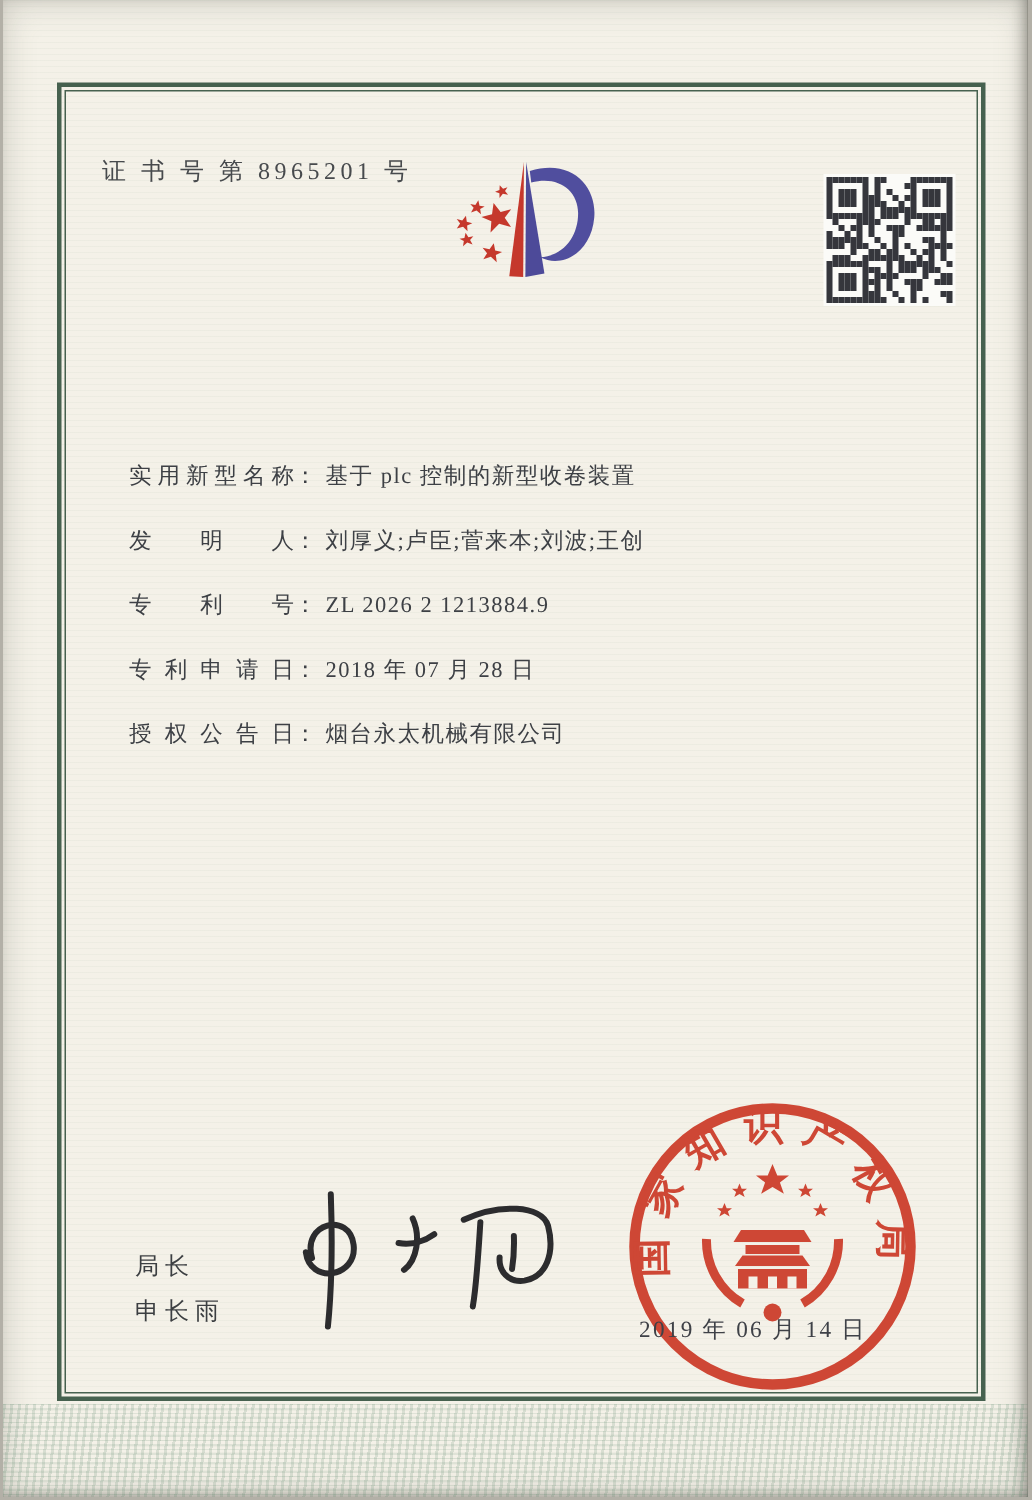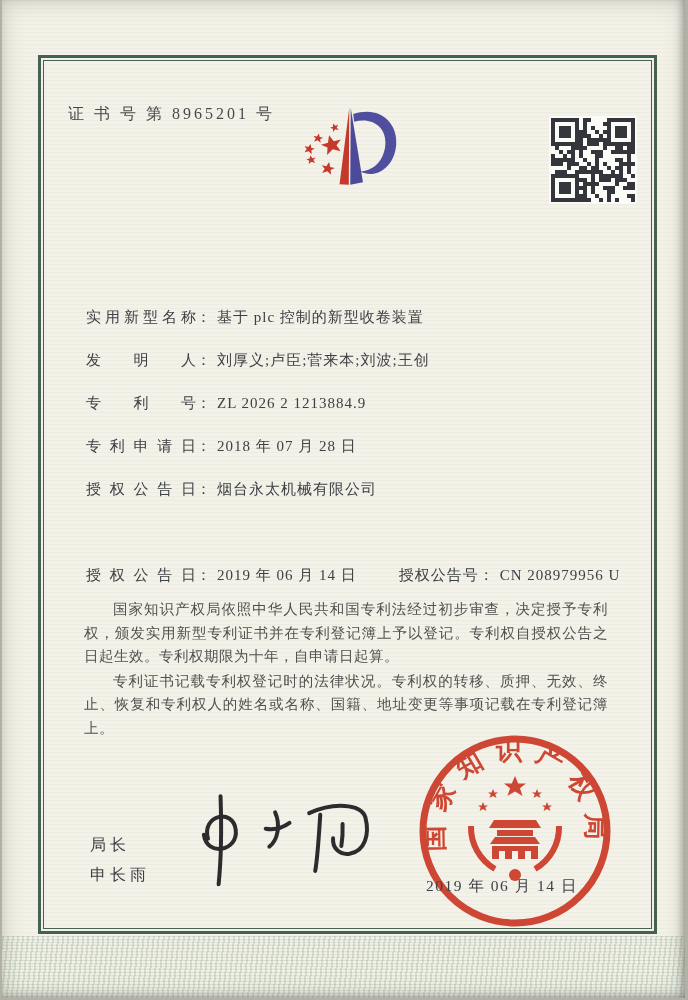--- a/index.html
+++ b/index.html
@@ -359,28 +359,21 @@
   </div>
   <div class="row" style="top:394px">
     <span class="flabel">专利号</span><span class="colon">：</span><span class="fvalue">ZL 2026 2 1213884.9</span>
   </div>
   <div class="row" style="top:437px">
     <span class="flabel">专利申请日</span><span class="colon">：</span><span class="fvalue">2018 年 07 月 28 日</span>
   </div>
   <div class="row" style="top:480px">
     <span class="flabel">授权公告日</span><span class="colon">：</span><span class="fvalue">烟台永太机械有限公司</span>
   </div>
-  <div class="row" style="top:566px">
-    <span class="flabel">授权公告日</span><span class="colon">：</span><span class="fvalue">2019 年 06 月 14 日</span><span class="flabel2">授权公告号</span><span class="colon">：</span><span class="fvalue">CN 208979956 U</span>
-  </div>
-
-  <div class="paras">
-    <p>国家知识产权局依照中华人民共和国专利法经过初步审查，决定授予专利权，颁发实用新型专利证书并在专利登记簿上予以登记。专利权自授权公告之日起生效。专利权期限为十年，自申请日起算。</p>
-    <p>专利证书记载专利权登记时的法律状况。专利权的转移、质押、无效、终止、恢复和专利权人的姓名或名称、国籍、地址变更等事项记载在专利登记簿上。</p>
-  </div>
+
 
   <div class="director">
     <div>局长</div>
     <div>申长雨</div>
   </div>
 
   <svg class="signature" viewBox="0 0 210 110">
     <g fill="none" stroke="#2c2c2e" stroke-width="4" stroke-linecap="round" stroke-linejoin="round">
       <path d="M28,54 C22,30 54,24 56,46 C58,68 26,72 24,50"></path>
       <path d="M42,12 C42,42 40,78 37,100"></path>

